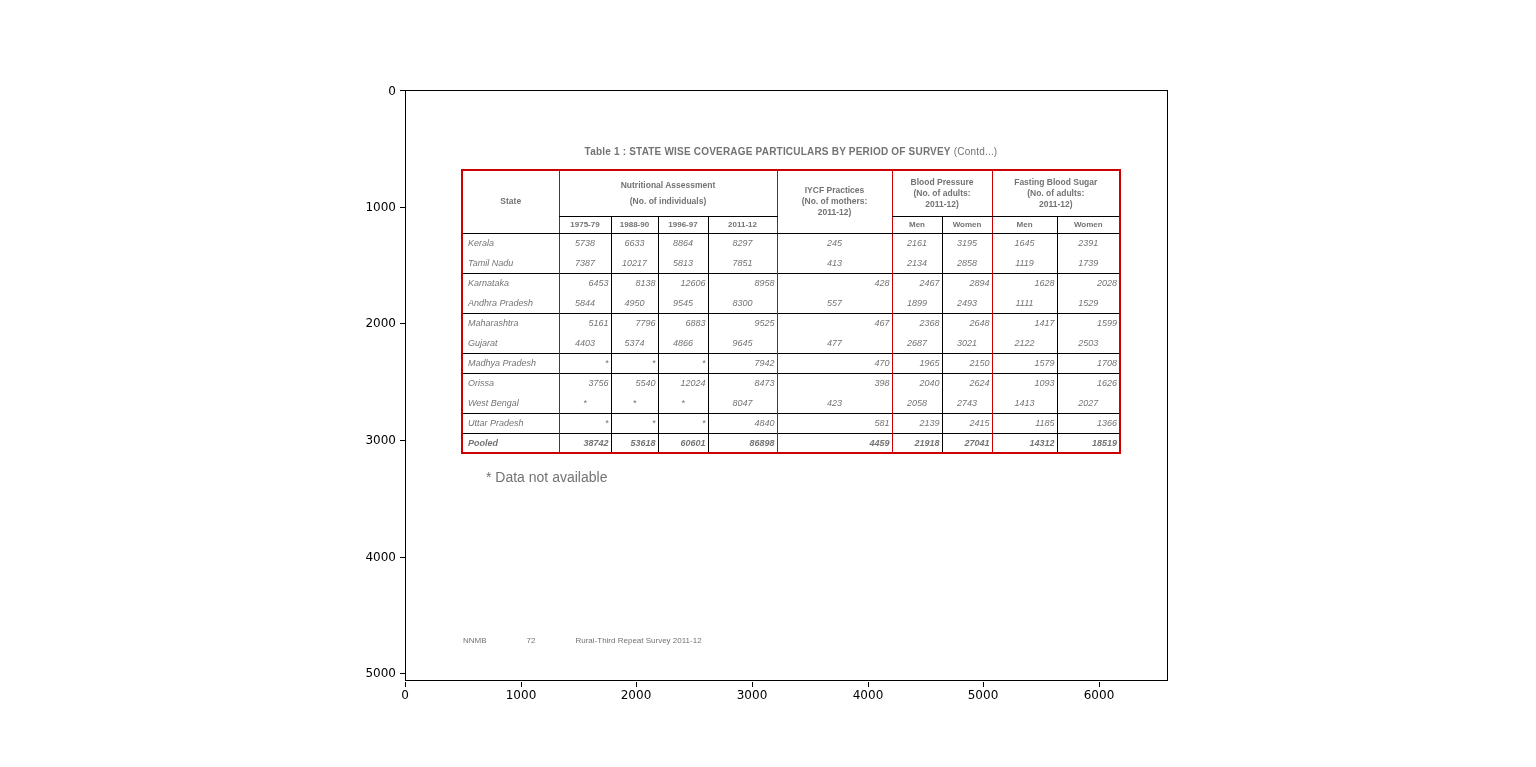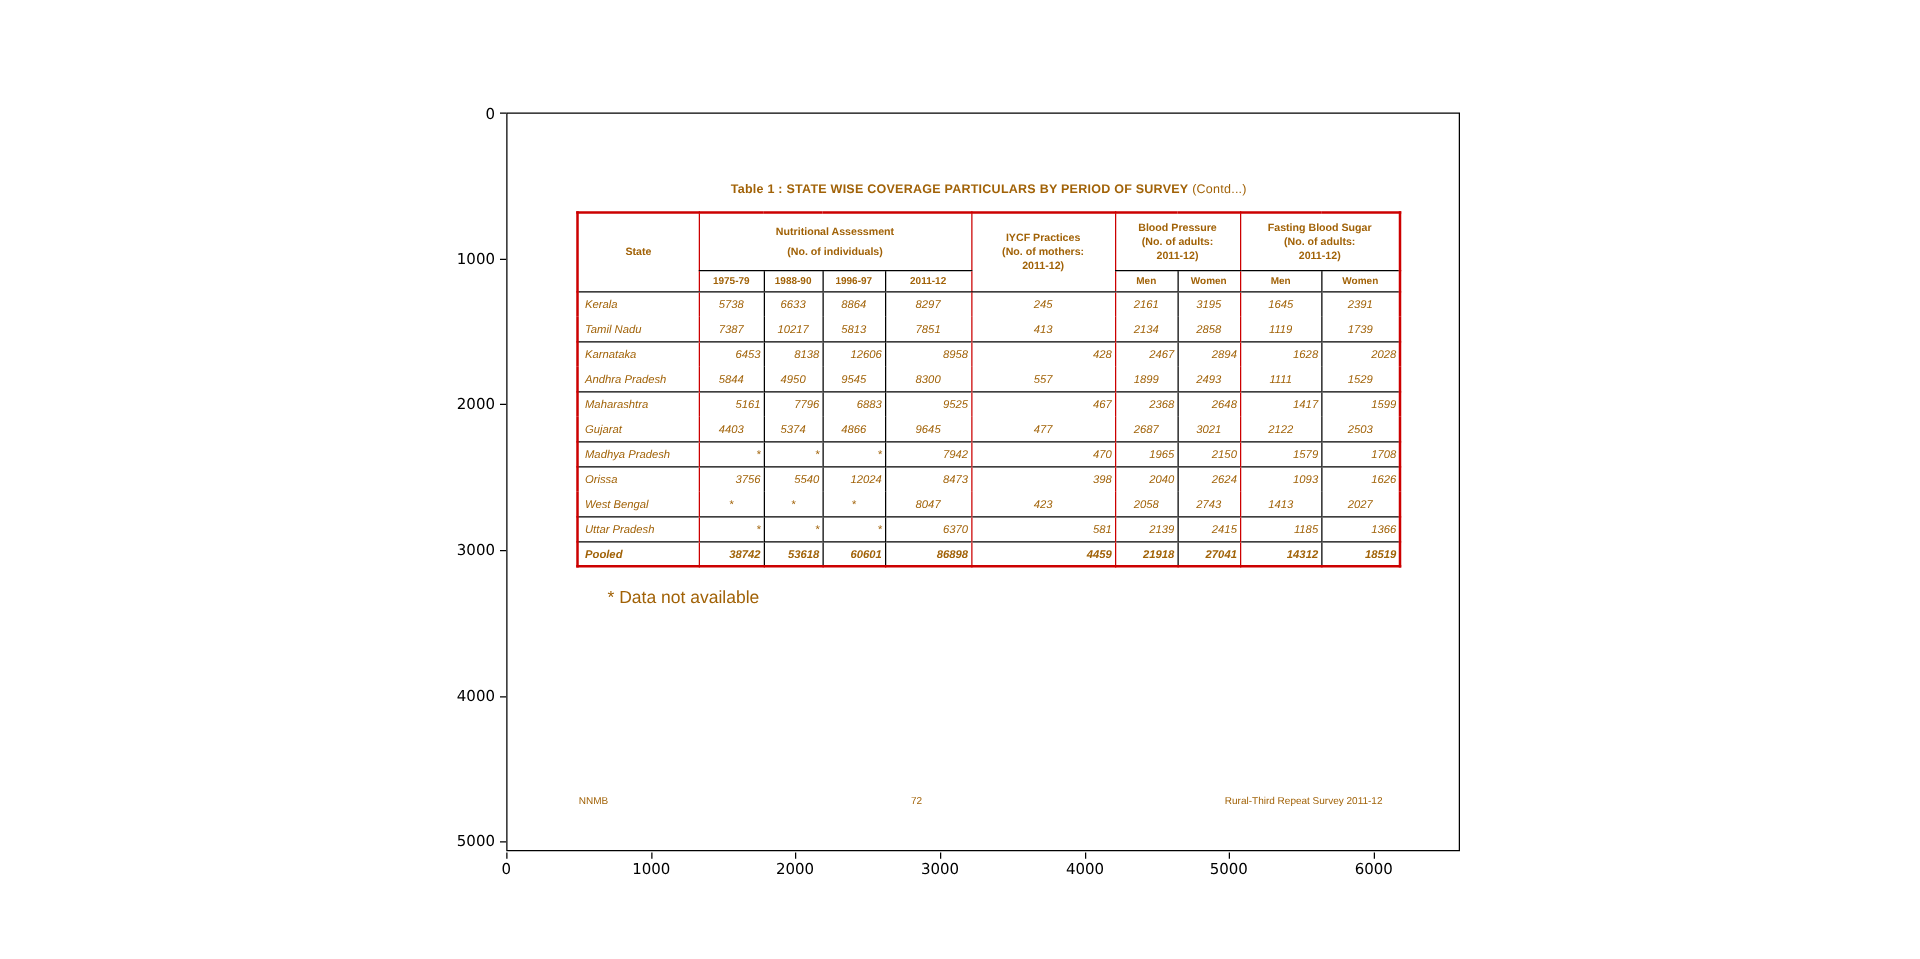--- a/index.html
+++ b/index.html
@@ -10,21 +10,21 @@
   .axes { position:absolute; left:405px; top:90px; width:763px; height:591px;
           border:1px solid #000; background:#fff; box-sizing:border-box; }
   .ytick { position:absolute; left:328px; width:68px; text-align:right;
            font-size:12px; line-height:12px; transform:translateY(-50%); }
   .xtick { position:absolute; top:689px; transform:translateX(-50%);
            font-size:12px; line-height:12px; }
   .ymark { position:absolute; left:400px; width:5px; height:1px; background:#000; }
   .xmark { position:absolute; top:682px; width:1px; height:5px; background:#000; }
 
   
-  .doc { position:absolute; inset:0; font-family:"Liberation Sans",sans-serif; color:#a16207; }
+  .doc { position:absolute; inset:0; font-family:"Liberation Sans",sans-serif; color:#737373; }
   .doc-title { position:absolute; top:55px; left:35px; width:700px; text-align:center;
                font-size:10px; letter-spacing:0.2px; }
   .doc-title .main { font-weight:bold; }
 
   table.doc-table { position:absolute; left:55px; top:78px; width:658px;
                     border-collapse:collapse; table-layout:fixed;
                     border:2px solid #cc0000; font-size:9px; }
   .doc-table th, .doc-table td { padding:0 2px; text-align:center; vertical-align:middle;
                                  overflow:hidden; white-space:nowrap; }
   .doc-table thead th { font-weight:bold; border-bottom:1px solid #000; }
@@ -33,21 +33,21 @@
   .doc-table tbody tr { height:20px;font-style:italic; }
   .state-col { text-align:left !important; padding-left:5px !important; }
   .bl-red   { border-left:1px solid #cc0000; }
   .bl-black { border-left:1px solid #000; }
   .group-start td { border-top:1px solid #000;text-align:right; }
   .bold-row td { font-weight:bold;margin-left:32px; }
   .hline2 { margin-top:5px; }
 
   .doc-note   { position:absolute; left:80px; top:378px; font-size:14px; }
   .doc-footer { position:absolute; left:57px; top:545px; width:643px;
-                display:flex; justify-content:space-between; font-size:8px; }
+                display:flex; font-size:8px;gap:40px; }
 </style>
 </head>
 <body>
 
 <div class="canvas">
 
   <div class="ymark" style="top:90px"></div>
   <div class="ymark" style="top:207px"></div>
   <div class="ymark" style="top:323px"></div>
   <div class="ymark" style="top:440px"></div>
@@ -239,21 +239,21 @@
               <td class="bl-red">2058</td>
               <td class="bl-black">2743</td>
               <td class="bl-red">1413</td>
               <td class="bl-black">2027</td>
             </tr>
             <tr class="group-start">
               <td class="state-col">Uttar Pradesh</td>
               <td class="bl-red">*</td>
               <td class="bl-black">*</td>
               <td class="bl-black">*</td>
-              <td class="bl-black">6370</td>
+              <td class="bl-black">4840</td>
               <td class="bl-red">581</td>
               <td class="bl-red">2139</td>
               <td class="bl-black">2415</td>
               <td class="bl-red">1185</td>
               <td class="bl-black">1366</td>
             </tr>
             <tr class="group-start bold-row">
               <td class="state-col">Pooled</td>
               <td class="bl-red">38742</td>
               <td class="bl-black">53618</td>

